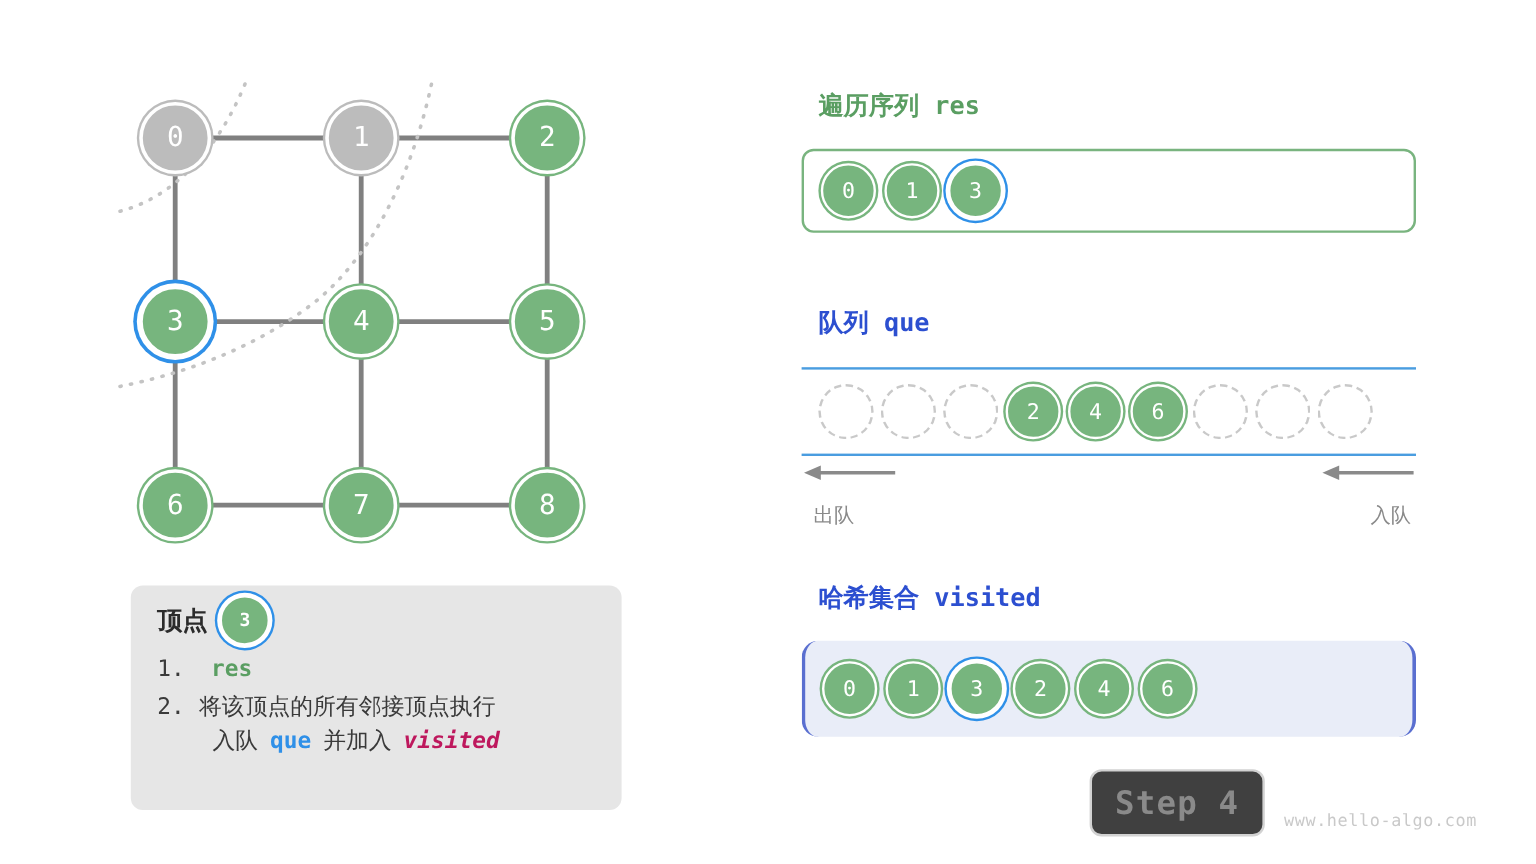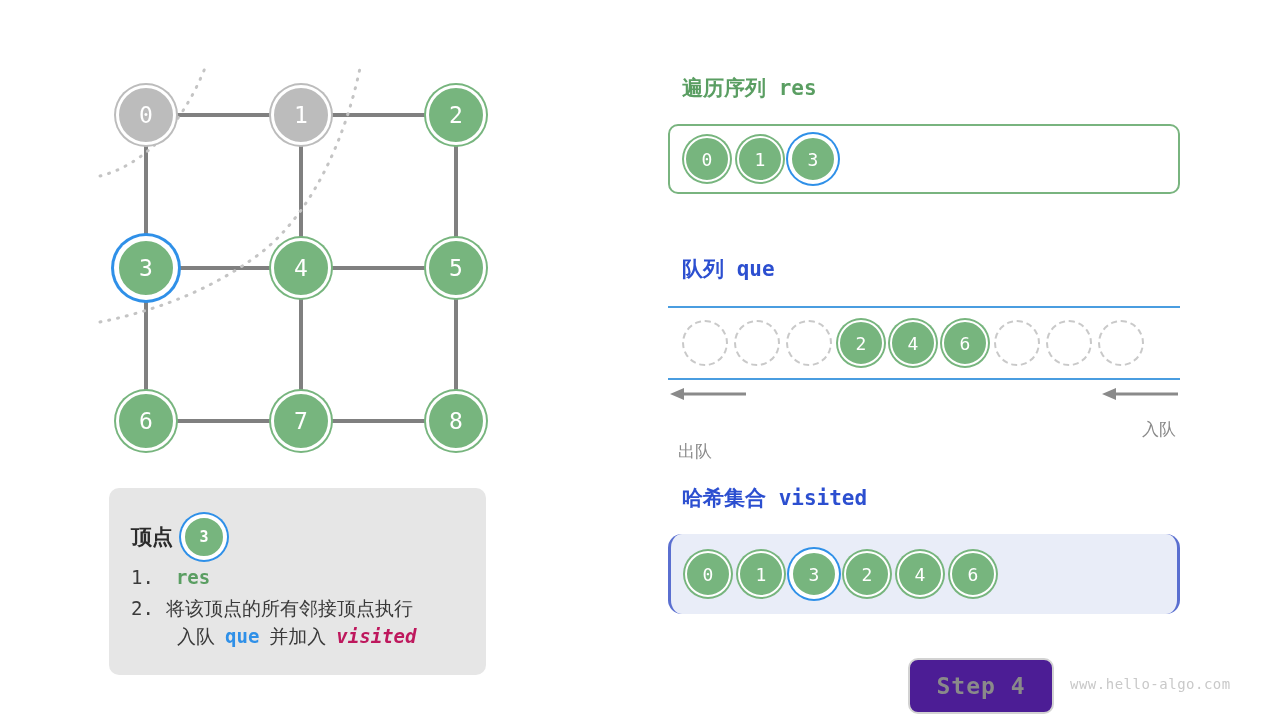--- a/index.html
+++ b/index.html
@@ -75,23 +75,23 @@
   #visited-box{
     position:absolute;left:668px;top:534px;width:512px;height:80px;
     background:#e9edf8;box-sizing:border-box;
     border-left:3px solid #5a6fd0;border-right:3px solid #5a6fd0;
     border-radius:14px;
     display:flex;align-items:center;gap:7px;padding-left:14px;
   }
 
   
   #caption{
-    position:absolute;left:109px;top:488px;width:377px;height:187px;
+    position:absolute;left:109px;top:488px;width:409px;height:187px;
     background:#e6e6e6;border-radius:10px;box-sizing:border-box;
-    padding:28px 20px 0 22px;
+    padding:8px 20px 0 22px;
   }
   .cap-head{
     display:flex;align-items:center;gap:10px;
     font-size:21px;font-weight:bold;color:#2b2b2b;
     font-family:"DejaVu Sans","Liberation Sans",sans-serif;
   }
   .cap-chip{
     width:38px;height:38px;border-radius:50%;flex:0 0 auto;
     display:flex;align-items:center;justify-content:center;
     color:#ffffff;font-size:15px;
@@ -111,25 +111,24 @@
   }
   .cap-sub{margin-top:2px;padding-left:46px;}
   .mono{font-family:"DejaVu Sans Mono","Liberation Mono",monospace;font-weight:bold;}
   .m-green{color:#5a9e62;}
   .m-blue{color:#be185d;font-style:italic;}
   .m-lblue{color:#2f90e8;}
 
   
   #step-badge{
     position:absolute;left:908px;top:641px;width:146px;height:56px;
-    background:#4c1d95;border:2px solid #d2d2d2;border-radius:10px;box-sizing:border-box;
-    display:flex;align-items:center;justify-content:center;
-    font-size:23px;font-weight:bold;color:#8a8a8a;letter-spacing:1px;
-    font-family:"DejaVu Sans Mono","Liberation Mono",monospace;
-    margin-top:17px;
+    background:#404040;border:2px solid #d2d2d2;border-radius:10px;box-sizing:border-box;
+    display:flex;align-items:center;justify-content:center;
+    font-size:27px;font-weight:bold;color:#8a8a8a;letter-spacing:1px;
+    font-family:"DejaVu Sans Mono","Liberation Mono",monospace;
   }
   #watermark{
     position:absolute;left:1070px;top:676px;
     font-size:14px;color:#c9c9c9;letter-spacing:0.5px;
     font-family:"DejaVu Sans Mono","Liberation Mono",monospace;white-space:nowrap;text-align:center;
   }
 </style>
 </head>
 <body>
 
@@ -221,21 +220,21 @@
       <line x1="78" y1="10" x2="12" y2="10" stroke="#8a8a8a" stroke-width="3"></line>
       <polygon points="2,10 16,4 16,16" fill="#8a8a8a"></polygon>
     </svg>
   </div>
   <div class="arrow" style="left:1100px;top:384px">
     <svg width="80" height="20" viewBox="0 0 80 20" xmlns="http://www.w3.org/2000/svg">
       <line x1="78" y1="10" x2="12" y2="10" stroke="#8a8a8a" stroke-width="3"></line>
       <polygon points="2,10 16,4 16,16" fill="#8a8a8a"></polygon>
     </svg>
   </div>
-  <div class="q-label" style="left:678px;top:440px">出队</div>
+  <div class="q-label" style="left:678px;top:418px">出队</div>
   <div class="q-label" style="left:1142px;top:418px">入队</div>
 
   <div class="sec-title t-blue" style="left:670px;top:484px">哈希集合 visited</div>
   <div id="visited-box">
       <div class="chip">0</div>
       <div class="chip">1</div>
       <div class="chip hl">3</div>
       <div class="chip">2</div>
       <div class="chip">4</div>
       <div class="chip">6</div>

